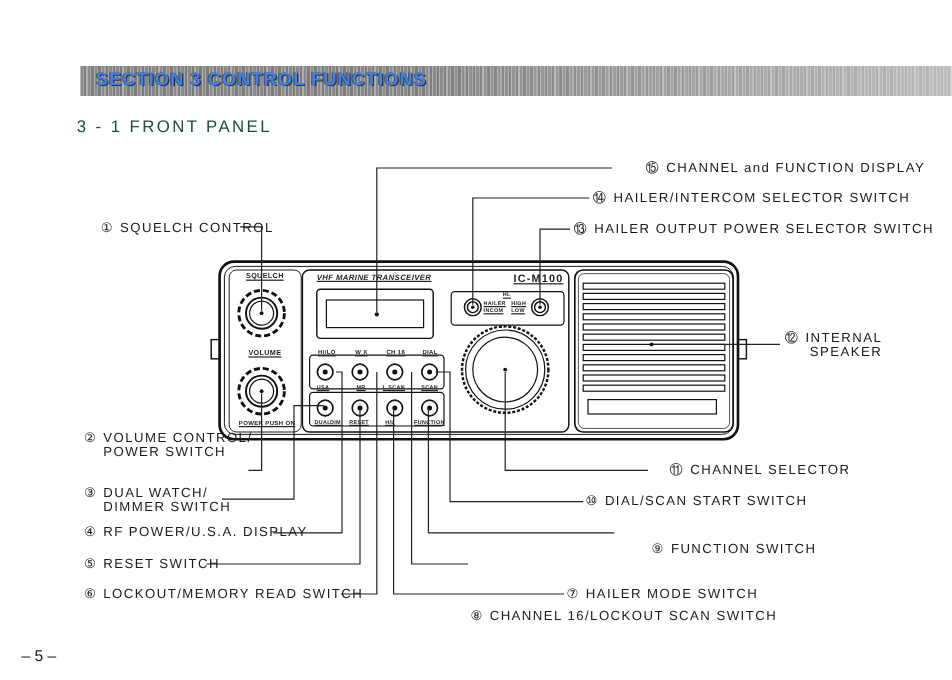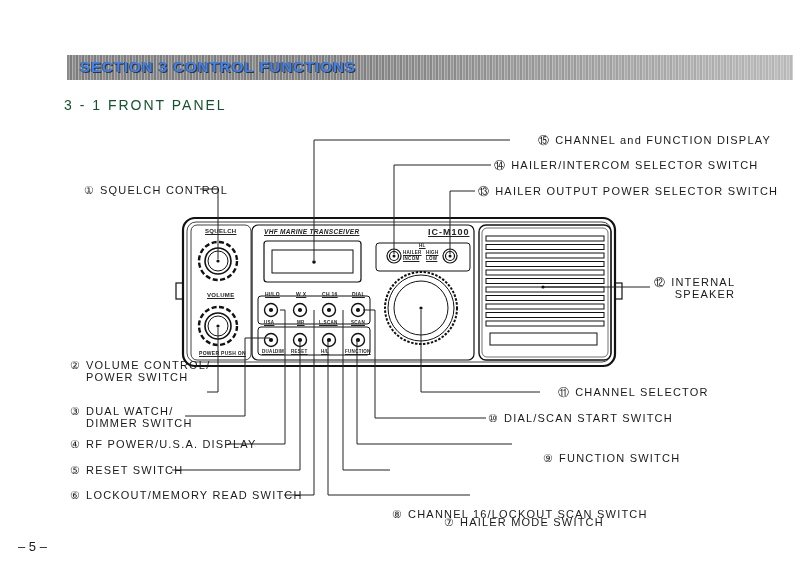--- a/index.html
+++ b/index.html
@@ -175,21 +175,21 @@
 <div class="sl" style="left:297px;top:320px;font-size:4.5px;">MR</div>
 <div class="sl" style="left:319px;top:320px;font-size:4.5px;">L.SCAN</div>
 <div class="sl" style="left:351px;top:320px;font-size:4.5px;">SCAN</div>
 
 <div class="lbl" style="left:84px;top:184px;"><span class="num">①</span><span>SQUELCH CONTROL</span></div>
 <div class="lbl" style="left:70px;top:359px;"><span class="num">②</span><span>VOLUME CONTROL/</span><br><span style="padding-left:16px">POWER SWITCH</span></div>
 <div class="lbl" style="left:70px;top:405px;"><span class="num">③</span><span>DUAL WATCH/</span><br><span style="padding-left:16px">DIMMER SWITCH</span></div>
 <div class="lbl" style="left:70px;top:438px;"><span class="num">④</span><span>RF POWER/U.S.A. DISPLAY</span></div>
 <div class="lbl" style="left:70px;top:464px;"><span class="num">⑤</span><span>RESET SWITCH</span></div>
 <div class="lbl" style="left:70px;top:489px;"><span class="num">⑥</span><span>LOCKOUT/MEMORY READ SWITCH</span></div>
-<div class="lbl" style="left:444px;top:489px;margin-top:27px;"><span class="num">⑦</span><span>HAILER MODE SWITCH</span></div>
+<div class="lbl" style="left:472px;top:489px;"><span class="num">⑦</span><span>HAILER MODE SWITCH</span></div>
 <div class="lbl" style="left:392px;top:464px;margin-top:44px;"><span class="num">⑧</span><span>CHANNEL 16/LOCKOUT SCAN SWITCH</span></div>
 <div class="lbl" style="left:514px;top:452px;margin-left:29px;"><span class="num">⑨</span><span>FUNCTION SWITCH</span></div>
 <div class="lbl" style="left:488px;top:412px;"><span class="num">⑩</span><span>DIAL/SCAN START SWITCH</span></div>
 <div class="lbl" style="left:558px;top:386px;"><span class="num">⑪</span><span>CHANNEL SELECTOR</span></div>
 <div class="lbl" style="left:654px;top:276px;text-align:right;"><span class="num">⑫</span><span>INTERNAL</span><br><span>SPEAKER</span></div>
 <div class="lbl" style="left:478px;top:185px;"><span class="num">⑬</span><span>HAILER OUTPUT POWER SELECTOR SWITCH</span></div>
 <div class="lbl" style="left:494px;top:159px;text-align:center;"><span class="num">⑭</span><span>HAILER/INTERCOM SELECTOR SWITCH</span></div>
 <div class="lbl" style="left:538px;top:134px;"><span class="num">⑮</span><span>CHANNEL and FUNCTION DISPLAY</span></div>
 
 <div class="page-num">– 5 –</div>

